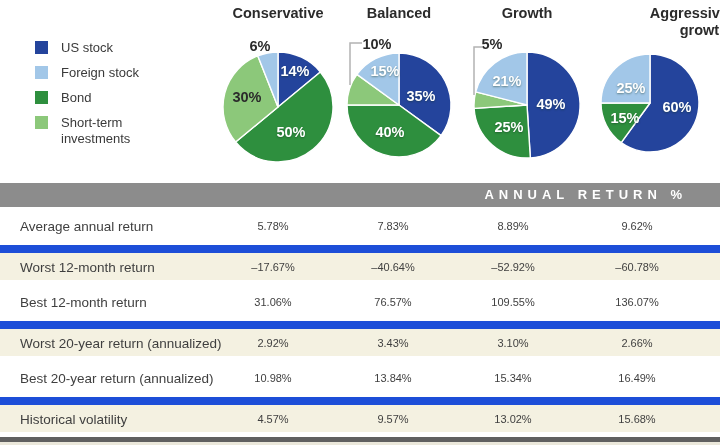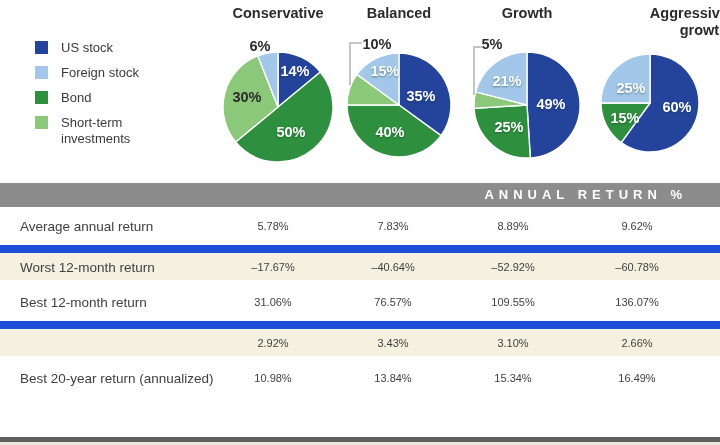--- a/index.html
+++ b/index.html
@@ -125,29 +125,37 @@
       <span class="cell c3">–60.78%</span>
     </div>
     <div class="t-row">
       <span class="row-label">Best 12-month return</span>
       <span class="cell c0">31.06%</span>
       <span class="cell c1">76.57%</span>
       <span class="cell c2">109.55%</span>
       <span class="cell c3">136.07%</span>
     </div>
     <div class="t-row shaded">
+      <span class="row-label">Worst 20-year return (annualized)</span>
       <span class="cell c0">2.92%</span>
       <span class="cell c1">3.43%</span>
       <span class="cell c2">3.10%</span>
       <span class="cell c3">2.66%</span>
     </div>
     <div class="t-row">
       <span class="row-label">Best 20-year return (annualized)</span>
       <span class="cell c0">10.98%</span>
       <span class="cell c1">13.84%</span>
       <span class="cell c2">15.34%</span>
       <span class="cell c3">16.49%</span>
     </div>
+    <div class="t-row shaded">
+      <span class="row-label">Historical volatility</span>
+      <span class="cell c0">4.57%</span>
+      <span class="cell c1">9.57%</span>
+      <span class="cell c2">13.02%</span>
+      <span class="cell c3">15.68%</span>
+    </div>
   </div>
 
   <div class="bar-dark"></div>
   <div class="bar-light"></div>
 </div>
 
 </body></html>

